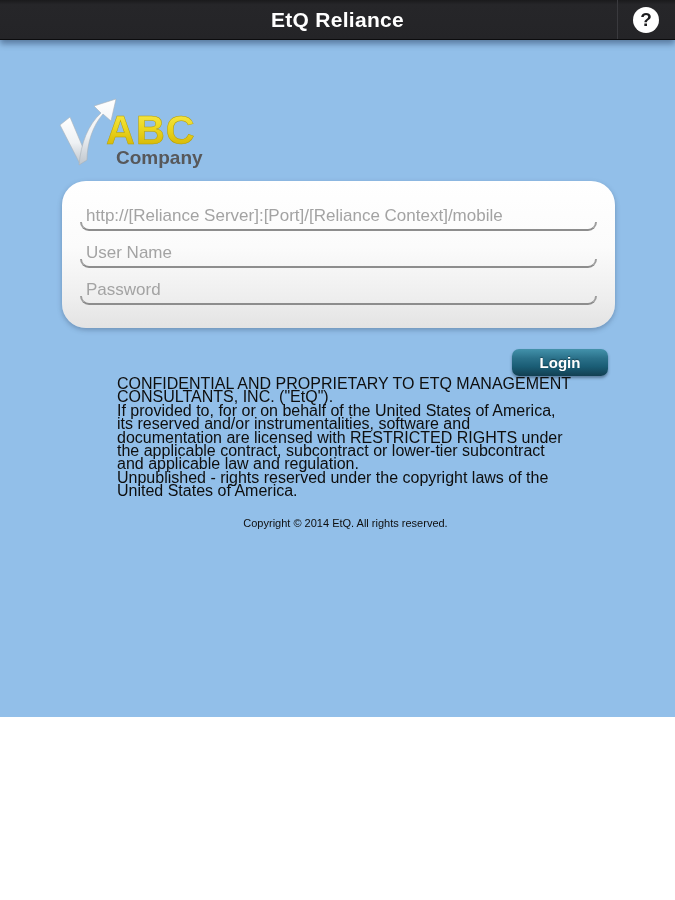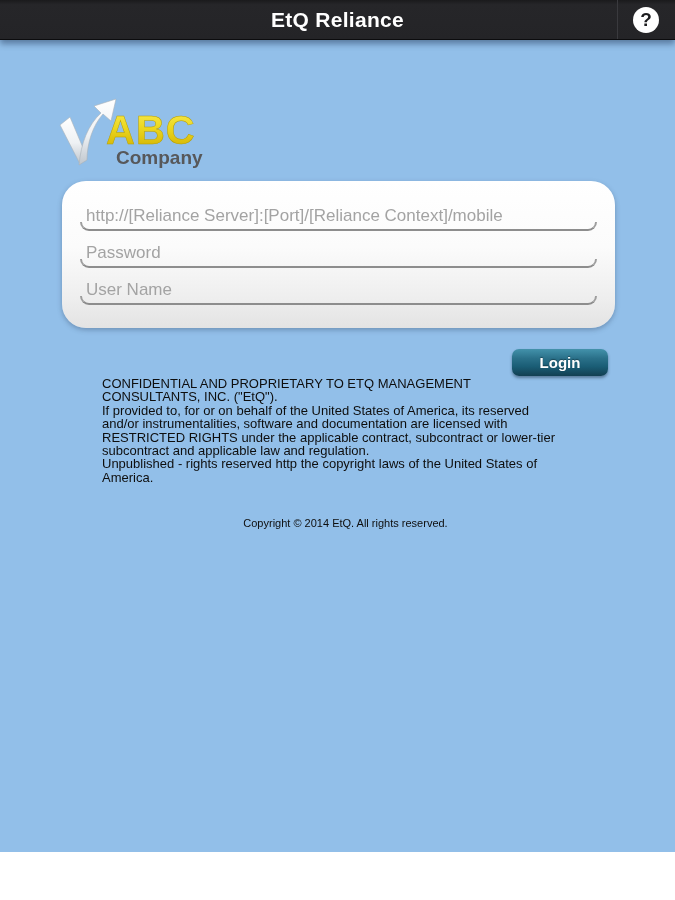--- a/index.html
+++ b/index.html
@@ -2,21 +2,21 @@
 <html><head>
 <meta charset="utf-8">
 <style>
   * { box-sizing: border-box; }
   html, body { margin: 0; padding: 0; }
   body { font-family: "Liberation Sans", sans-serif; }
 
   .screen {
     position: relative;
     width: 675px;
-    height: 852px;
+    height: 717px;
     background: #92bfe9;
     overflow: hidden;
   }
 
   
   .app-header {
     position: absolute;
     top: 0; left: 0;
     width: 675px;
     height: 40px;
@@ -115,23 +115,23 @@
     font-weight: bold;
     font-size: 15px;
     text-shadow: 0 -1px 1px rgba(0, 0, 0, 0.35);
     box-shadow: 0 2px 3px rgba(20, 40, 60, 0.45);
     cursor: pointer;
   }
 
   
   .legal {
     position: absolute;
-    left: 102px; top: 377px;
+    left: 117px; top: 377px;
     width: 458px;
-    font-size: 13px;
+    font-size: 16px;
     line-height: 13.4px;
     color: #0e0e0e;
   }
   .legal p { margin: 0; }
 
   .copyright {
     position: absolute;
     top: 509px; left: 0;
     width: 675px;
     margin: 8px;
@@ -173,32 +173,32 @@
     <text x="50" y="49" font-size="40" font-weight="bold" letter-spacing="1" fill="url(#gold)" stroke="#b89e00" stroke-width="0.5">ABC</text>
     <text x="60" y="69" font-size="19" font-weight="bold" fill="#57585a">Company</text>
   </svg>
 
   <div class="card">
     <div class="field-row">
       <input type="text" placeholder="http://[Reliance Server]:[Port]/[Reliance Context]/mobile" style="">
       <div class="underline"></div>
     </div>
     <div class="field-row">
+      <input type="text" placeholder="User Name" style="">
+      <div class="underline"></div>
+    </div>
+    <div class="field-row">
       <input type="password" placeholder="Password" style="">
       <div class="underline"></div>
     </div>
-    <div class="field-row">
-      <input type="text" placeholder="User Name" style="">
-      <div class="underline"></div>
-    </div>
   </div>
 
   <button class="login-btn">Login</button>
 
   <div class="legal">
     <p>CONFIDENTIAL AND PROPRIETARY TO ETQ MANAGEMENT CONSULTANTS, INC. ("EtQ").</p>
     <p>If provided to, for or on behalf of the United States of America, its reserved and/or instrumentalities, software and documentation are licensed with RESTRICTED RIGHTS under the applicable contract, subcontract or lower-tier subcontract and applicable law and regulation.</p>
-    <p>Unpublished - rights reserved http the copyright laws of the United States of America.</p>
+    <p>Unpublished - rights reserved under the copyright laws of the United States of America.</p>
   </div>
 
   <p class="copyright">Copyright © 2014 EtQ. All rights reserved.</p>
 
 </div>
 
 </body></html>

